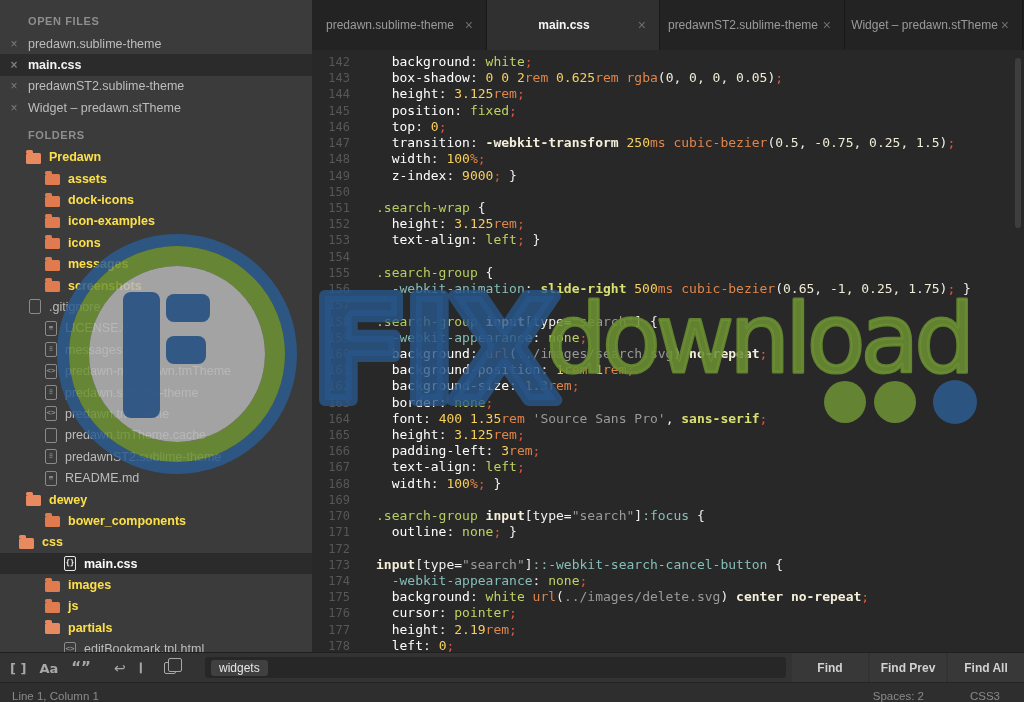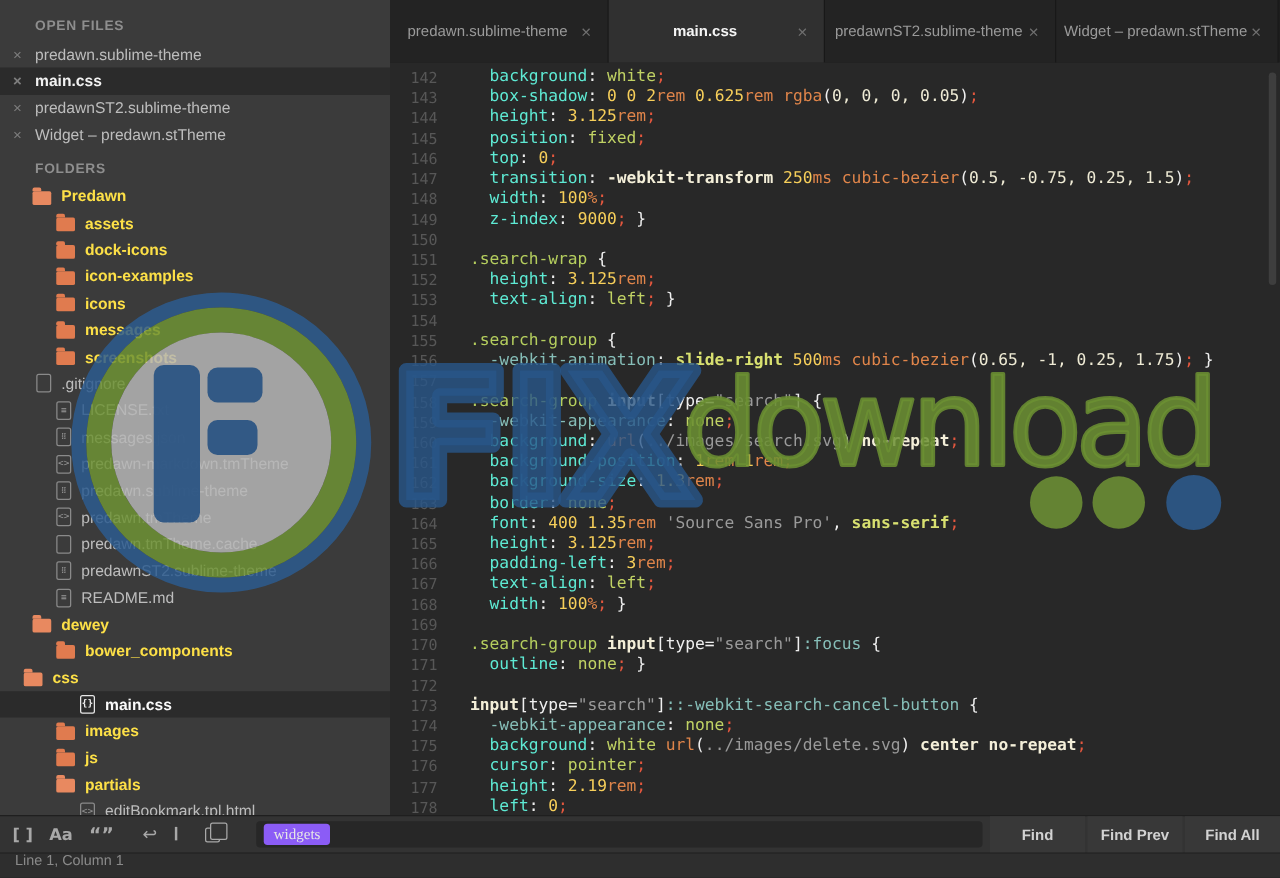--- a/index.html
+++ b/index.html
@@ -36,44 +36,44 @@
   .tab.active { background:#303030; color:#F5F5F5; font-weight:bold; }
   .tab .tab-close { position:absolute; right:13px; top:50%; transform:translateY(-50%); color:#6F6F6F; font-size:14px; font-weight:normal; }
   .tab .tab-label { padding-right:18px; }
 
   
   .editor { position:absolute; left:312px; top:50px; right:0; height:602px; background:#282828; overflow:hidden; z-index:1; }
   .code { padding-top:4px; font-family:"DejaVu Sans Mono","Liberation Mono",monospace; font-size:13px; }
   .code-line { height:16.22px; line-height:16.22px; white-space:pre; display:flex; }
   .ln { width:46px; flex:0 0 46px; text-align:right; padding-right:8px; color:#575757; font-size:12px; }
   .code-text { padding-left:18px; }
-  .tk-pln{color:#DDDDDD} .tk-prop{color:#5eead4} .tk-pun{color:#EFEFEF}
+  .tk-pln{color:#DDDDDD} .tk-prop{color:#ffffff} .tk-pun{color:#EFEFEF}
   .tk-val{color:#C0D264} .tk-num{color:#F7CF5A} .tk-unit{color:#E0854A}
   .tk-sem{color:#E4573E} .tk-fun{color:#E0854A} .tk-arg{color:#EFEBD5}
   .tk-str{color:#9A9A9A} .tk-wk{color:#86BEB8} .tk-sel{color:#B5CE5E}
   .tk-bwh{color:#F4EFD9;font-weight:bold} .tk-bval{color:#D8E070;font-weight:bold}
   .scrollbar-puck { position:absolute; right:3px; top:8px; width:6px; height:170px; background:#474747; border-radius:3px; opacity:.7; }
 
   
   .findbar { position:absolute; left:0; top:652px; width:1024px; height:30px; background:#333333; border-top:1px solid #1F1F1F; z-index:3; }
   .find-icons { position:absolute; left:10px; top:0; height:30px; display:flex; align-items:center; color:#A8A8A8; }
   .fi { margin-right:13px; font-size:13px; font-weight:bold; cursor:pointer; font-family:"DejaVu Sans",sans-serif; }
   .fi.quotes { font-size:15px; } .fi.wrap { margin-left:10px; font-size:14px; font-weight:normal; }
   .fi.selection { font-family:"Liberation Serif",serif; font-size:14px; }
   .fi.highlight { margin-left:8px; width:12px; height:12px; border:1.5px solid #A8A8A8; border-radius:2px; position:relative; }
   .fi.highlight::after { content:""; position:absolute; left:3px; top:-5px; width:12px; height:12px; border:1.5px solid #A8A8A8; border-radius:2px; background:#333; }
   .find-input { position:absolute; left:205px; right:238px; top:4px; bottom:4px; background:#272727; border-radius:3px; display:flex; align-items:center; padding-left:6px; }
-  .sel-pill { background:#8b5cf6; border-radius:3px; padding:1px 8px; color:#E6E6E6; font-family:Liberation Serif, serif; font-size:12px; }
+  .sel-pill { background:#404040; border-radius:3px; padding:1px 8px; color:#E6E6E6; font-family:Liberation Sans, sans-serif; font-size:12px; }
   .find-buttons { position:absolute; right:0; top:0; height:30px; display:flex; }
   .find-btn { width:76px; height:30px; background:#383838; margin-left:2px; display:flex; align-items:center; justify-content:center;
               color:#D2D2D2; font-size:12px; font-weight:bold; cursor:pointer; }
 
   
   .statusbar { position:absolute; left:0; top:682px; width:1024px; height:20px; background:#2E2E2E; border-top:1px solid #242424;
-               display:flex; align-items:flex-start; font-size:11.5px; color:#8A8A8A; z-index:3; }
+               display:flex; align-items:flex-end; font-size:11.5px; color:#8A8A8A; z-index:3; }
   .statusbar .pos { padding-left:12px; }
   .statusbar .right { margin-left:auto; display:flex; gap:46px; padding-right:24px;margin-top:36px; }
 
   
   .watermark { position:absolute; inset:0; pointer-events:none; z-index:10; }
 </style>
 </head>
 <body>
 
 <div class="app">

